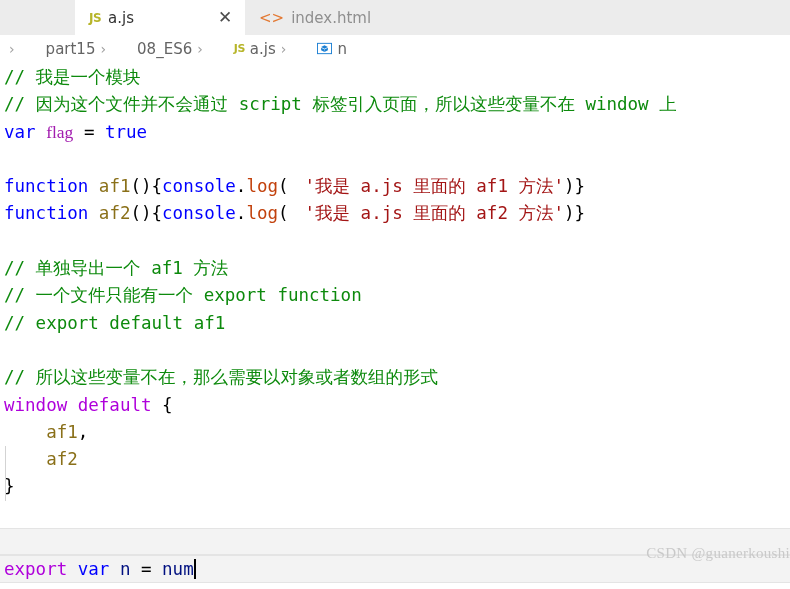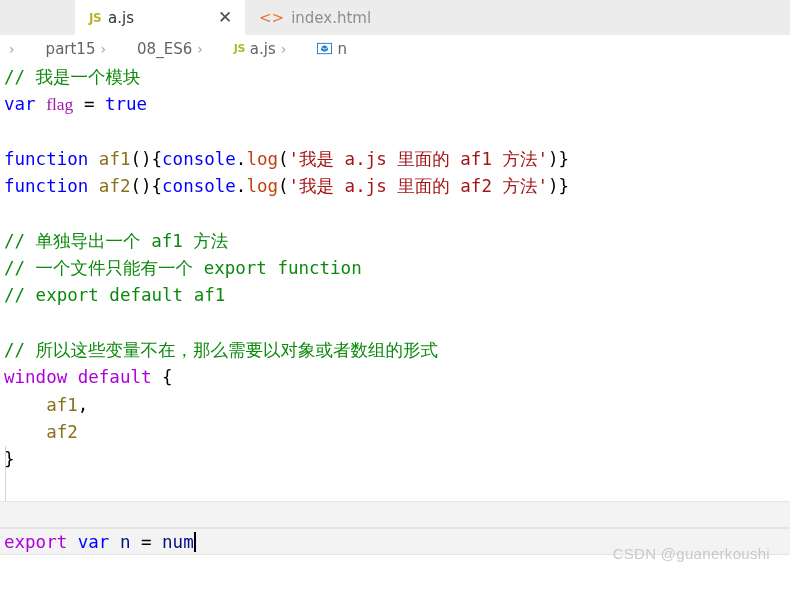--- a/index.html
+++ b/index.html
@@ -134,41 +134,41 @@
   }
 
   
   .t-comment  { color: #0d8a0d; text-align: center; }
   .t-keyword  { color: #0000ff; }
   .t-var      { color: #001080; }
   .t-dim      { color: #a21caf; font-family: Liberation Serif, serif; }
   .t-num      { color: #098658; }
   .t-fn       { color: #8a7019; }
   .t-prop     { color: #c2410c; }
-  .t-string   { color: #a31515; }
+  .t-string   { color: #a31515; margin-left: 16px; }
   .t-purple   { color: #af00db; }
   .t-plain    { color: #000000; }
 
   
   .caret {
     display: inline-block;
     width: 2px;
     height: 20px;
     background: #000000;
     vertical-align: -4px;
     margin-left: 0px;
   }
 
   
   .watermark {
     position: absolute;
-    right: 20px;
+    right: 0;
     bottom: 22px;
     color: #c9c9c9;
-    font-family: Liberation Sans, sans-serif;
+    font-family: Liberation Serif, serif;
     font-size: 15px;
     letter-spacing: 0.3px;
     pointer-events: none;
   }
 </style>
 </head>
 <body>
 
 <div class="tabbar">
   <div class="tabbar-lead"></div>
@@ -211,20 +211,21 @@
         <path d="M11.6 7.2 L8 9 L8 11.6 L11.6 9.8 Z" fill="#1b7fd3"></path>
       </svg>
     </span>
     <span>n</span>
   </span>
 </div>
 
 <div class="editor">
   <div class="code-area" id="code-area">
       <div class="line"><span class="t-comment">// 我是一个模块</span></div>
+      <div class="line"><span class="t-comment">// 因为这个文件并不会通过 script 标签引入页面，所以这些变量不在 window 上</span></div>
       <div class="line"><span class="t-keyword">var</span><span class="t-plain"> </span><span class="t-dim">flag</span><span class="t-plain"> = </span><span class="t-keyword">true</span></div>
       <div class="line">&nbsp;</div>
       <div class="line"><span class="t-keyword">function</span><span class="t-plain"> </span><span class="t-fn">af1</span><span class="t-plain">(){</span><span class="t-keyword">console</span><span class="t-plain">.</span><span class="t-prop">log</span><span class="t-plain">(</span><span class="t-string">'我是 a.js 里面的 af1 方法'</span><span class="t-plain">)}</span></div>
       <div class="line"><span class="t-keyword">function</span><span class="t-plain"> </span><span class="t-fn">af2</span><span class="t-plain">(){</span><span class="t-keyword">console</span><span class="t-plain">.</span><span class="t-prop">log</span><span class="t-plain">(</span><span class="t-string">'我是 a.js 里面的 af2 方法'</span><span class="t-plain">)}</span></div>
       <div class="line">&nbsp;</div>
       <div class="line"><span class="t-comment">// 单独导出一个 af1 方法</span></div>
       <div class="line"><span class="t-comment">// 一个文件只能有一个 export function</span></div>
       <div class="line"><span class="t-comment">// export default af1</span></div>
       <div class="line">&nbsp;</div>
       <div class="line"><span class="t-comment">// 所以这些变量不在，那么需要以对象或者数组的形式</span></div>

